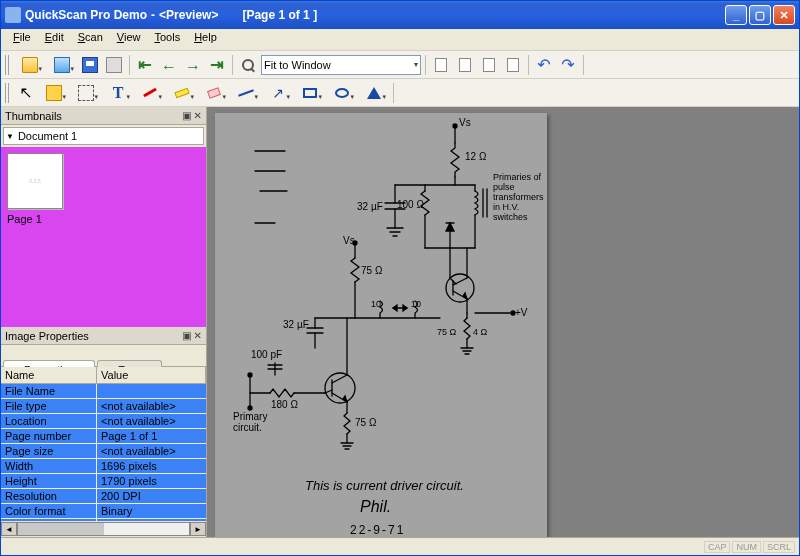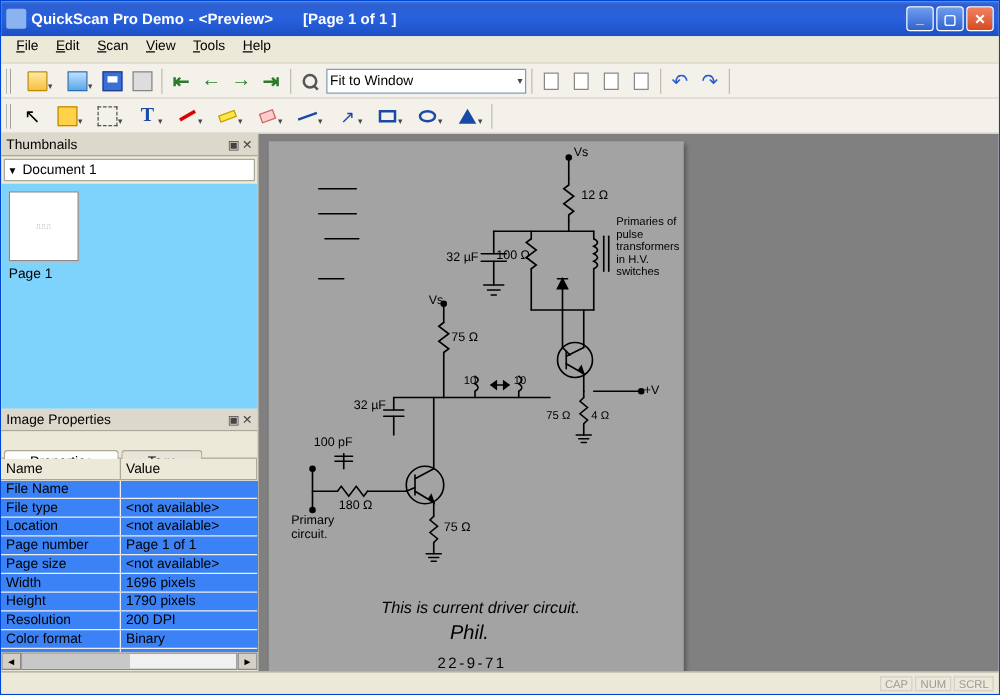--- a/index.html
+++ b/index.html
@@ -26,21 +26,21 @@
 .zoom-combo { height: 20px; width: 160px; border:1px solid #7f9db9; background:#fff; font-size:11px; padding:0 2px; display:flex; align-items:center; justify-content:space-between; }
 .zoom-combo::after { content:"▾"; font-size:8px; color:#444; }
 .toolbar2 { height: 28px; background: #f3f1e9; border-bottom: 1px solid #d4d0c8; display: flex; align-items: center; padding: 0 4px; gap: 2px; }
 .main { flex:1; display:flex; overflow:hidden; }
 .left { width: 206px; display:flex; flex-direction:column; border-right:1px solid #aca899; background:#ece9d8; }
 .panel-title { height:18px; background:#dcd8cc; border-bottom:1px solid #aca899; font-size:11px; padding:2px 4px; display:flex; align-items:center; justify-content:space-between; }
 .panel-title .panel-btns { display:flex; gap:2px; }
 .panel-title .panel-btns span { font-size:10px; cursor:default; color:#444; }
 .doc-row { height:18px; background:#fff; border:1px solid #aca899; margin:2px; font-size:11px; display:flex; align-items:center; padding:0 2px; gap:4px; }
 .doc-row::before { content:"▼"; font-size:8px; }
-.thumb-area { flex:0 0 180px; background:#7dd3fc; padding:6px; }
+.thumb-area { flex:0 0 180px; background:#d946ef; padding:6px; }
 .thumb { width:56px; }
 .thumb-img { width:56px; height:56px; background:#fff; border:1px solid #888; box-shadow:1px 1px 0 #bbb; display:flex; align-items:center; justify-content:center; font-size:6px; color:#999; }
 .thumb-label { font-size:11px; margin-top:4px; }
 .props-panel { flex:1; display:flex; flex-direction:column; overflow:hidden; }
 .tabs { height:22px; display:flex; align-items:flex-end; background:#ece9d8; padding:0 2px; border-bottom:1px solid #aca899; }
 .tab { font-size:11px; padding:3px 20px; border:1px solid #aca899; border-bottom:none; background:#fdfdfb; margin-right:2px; border-radius:3px 3px 0 0; position:relative; top:13px; }
 .tab.inactive { background:#e8e5d8; }
 .prop-grid { flex:1; overflow:auto; background:#3b82f6; font-size:11px; }
 .prop-header { display:flex; background:#ece9d8; border-bottom:1px solid #aca899; position:sticky; top:0; }
 .prop-header div { padding:2px 4px; border-right:1px solid #aca899; }

